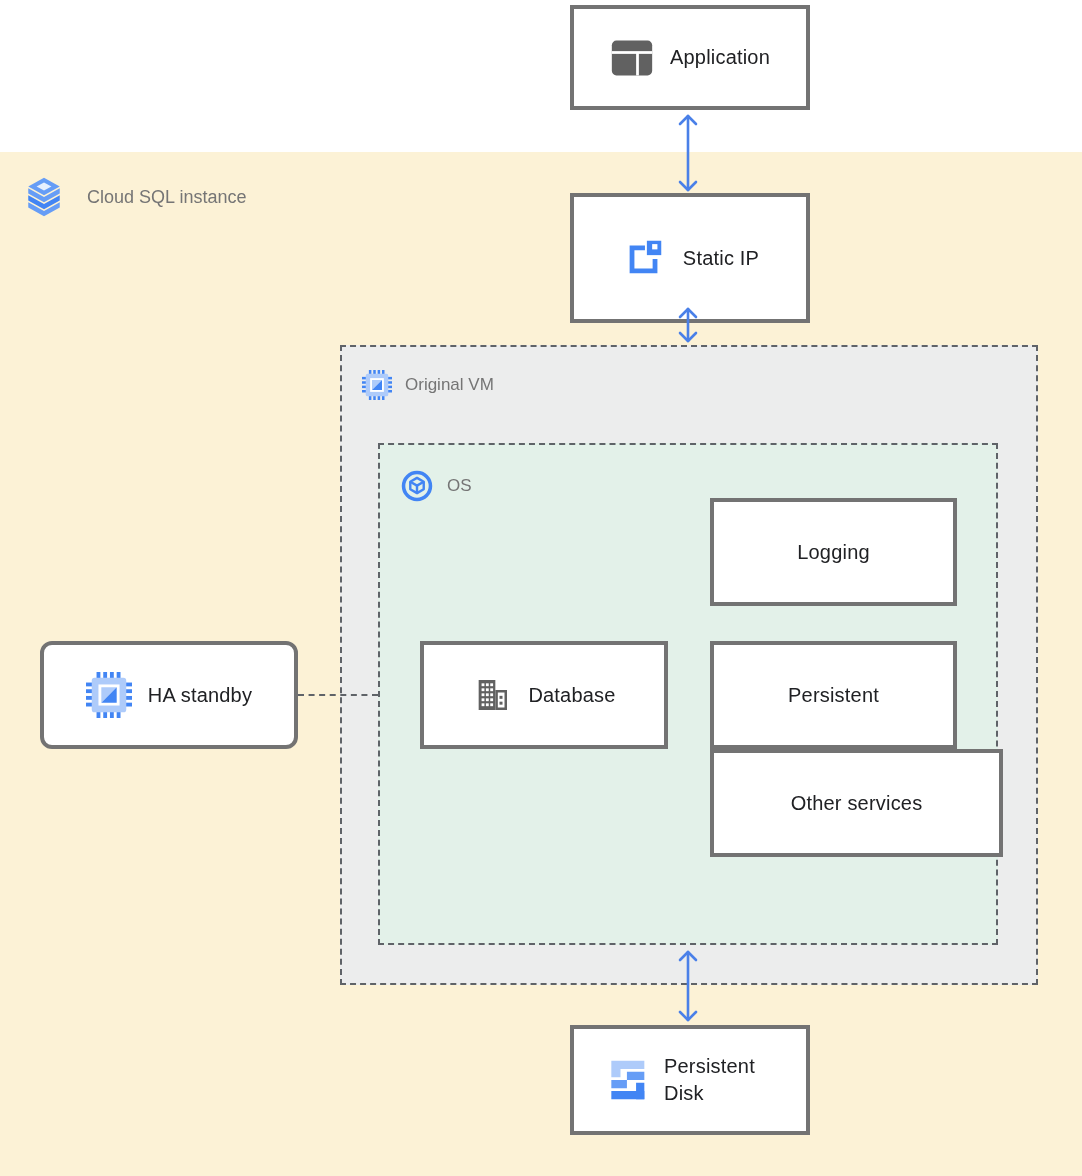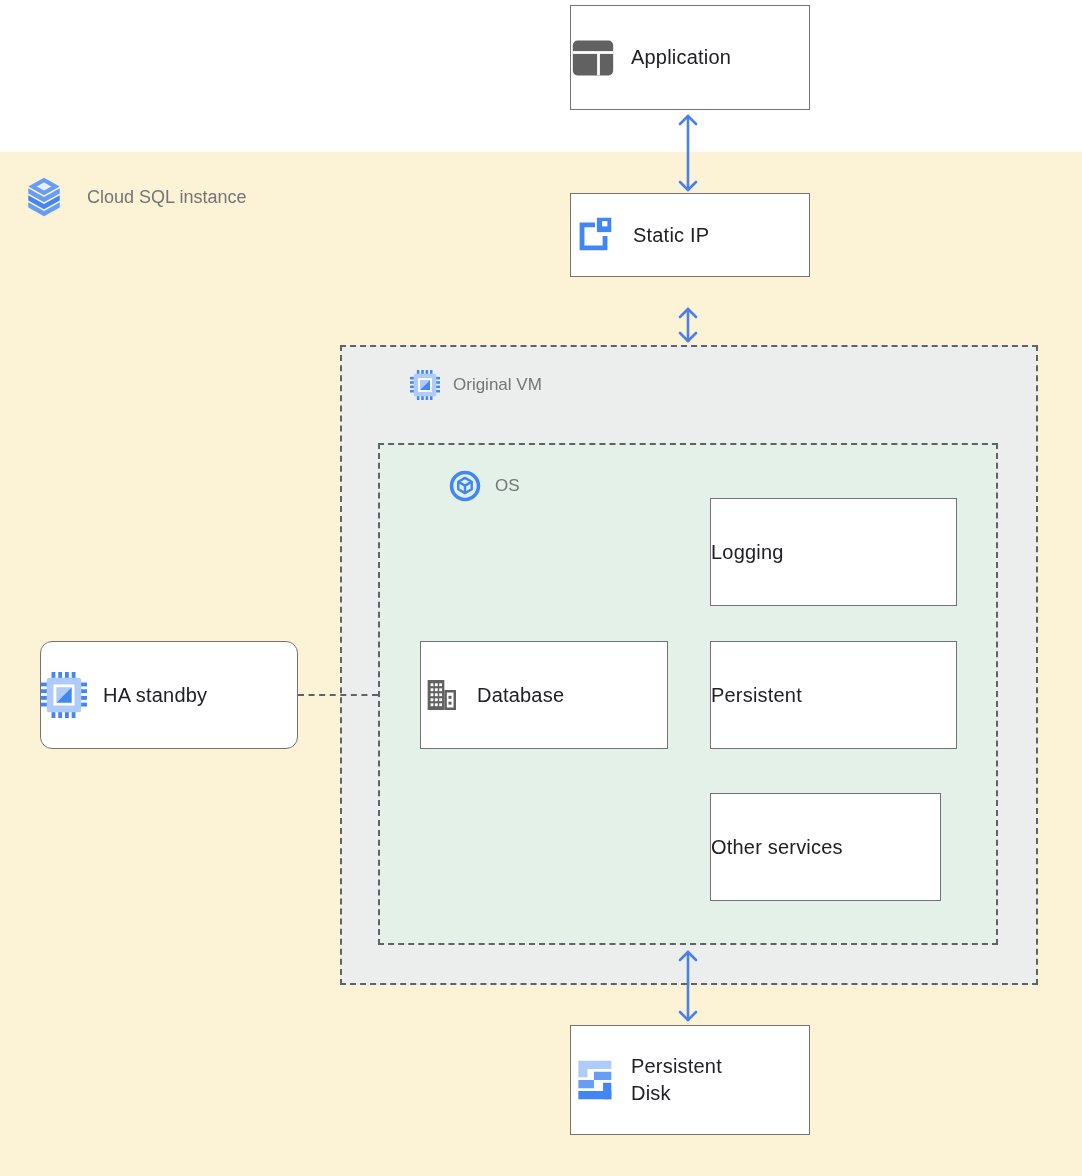--- a/index.html
+++ b/index.html
@@ -25,39 +25,40 @@
   }
   .zone-os {
     position:absolute; left:378px; top:443px; width:620px; height:502px;
     background:#e3f1e9;
     border:2px dashed #5f6368;
     box-sizing:border-box;
   }
   .box {
     position:absolute;
     background:#ffffff;
-    border:1px solid #737373;
+    border:4px solid #737373;
     box-sizing:border-box;
     display:flex;
     align-items:center;
+    justify-content:center;
     gap:16px;
     font-size:20px;
     color:#202124;
     letter-spacing:.2px;
   }
   .box .label { white-space:nowrap; }
   .zone-label {
     position:absolute;
     display:flex;
     align-items:center;
     gap:25px;
     color:#757575;
     font-size:18px;
   }
-  .zone-label.small { font-size:17px; gap:13px;margin-left:48px; }
+  .zone-label.small { font-size:17px; gap:13px; }
   .arrow { position:absolute; }
   .dashed-link {
     position:absolute;
     left:298px; top:694px; width:80px; height:0;
     border-top:2px dashed #5f6368;
   }
   .pd-label { line-height:1.35; }
   svg { display:block; }
 </style>
 </head>
@@ -138,21 +139,21 @@
   </div>
 
   <svg class="arrow" style="left:676px; top:112px;" width="24" height="82" viewBox="0 0 24 82">
     <g stroke="#4a80e8" stroke-width="2.6" fill="none" stroke-linecap="round" stroke-linejoin="round">
       <line x1="12" y1="4" x2="12" y2="78"></line>
       <polyline points="4,12 12,4 20,12"></polyline>
       <polyline points="4,70 12,78 20,70"></polyline>
     </g>
   </svg>
 
-  <div class="box" style="left:570px; top:193px; width:240px; height:84px;">
+  <div class="box" style="left:570px; top:193px; width:240px; height:130px;">
     <span>
       <svg width="46" height="46" viewBox="0 0 48 48">
         <path d="M25 13.5 H11.5 V37.5 H35.5 V25" fill="none" stroke="#4285f4" stroke-width="5"></path>
         <rect x="27" y="6" width="15" height="15" fill="#4285f4"></rect>
         <rect x="32.5" y="9.5" width="5.5" height="5.5" fill="#ffffff"></rect>
       </svg>
     </span>
     <span class="label">Static IP</span>
   </div>
 
@@ -226,21 +227,21 @@
   </div>
 
   <div class="box" style="left:710px; top:487px; width:247px; height:108px;margin-top:11px;">
     <span class="label">Logging</span>
   </div>
 
   <div class="box" style="left:710px; top:641px; width:247px; height:108px;">
     <span class="label">Persistent</span>
   </div>
 
-  <div class="box" style="left:710px; top:793px; width:231px; height:108px;">
+  <div class="box" style="left:710px; top:749px; width:293px; height:108px;">
     <span class="label">Other services</span>
   </div>
 
   <svg class="arrow" style="left:676px; top:948px;" width="24" height="76" viewBox="0 0 24 76">
     <g stroke="#4a80e8" stroke-width="2.6" fill="none" stroke-linecap="round" stroke-linejoin="round">
       <line x1="12" y1="4" x2="12" y2="72"></line>
       <polyline points="4,12 12,4 20,12"></polyline>
       <polyline points="4,64 12,72 20,64"></polyline>
     </g>
   </svg>

